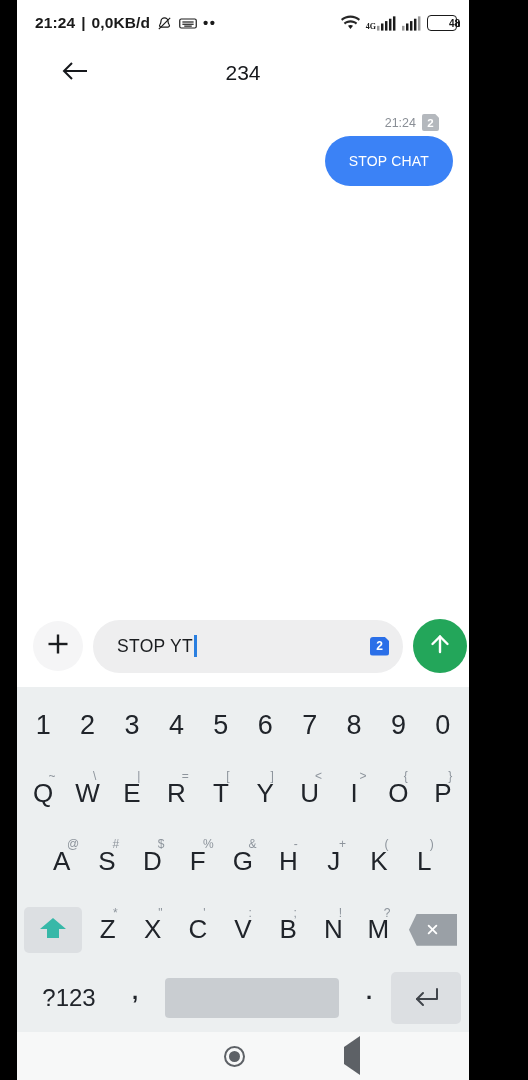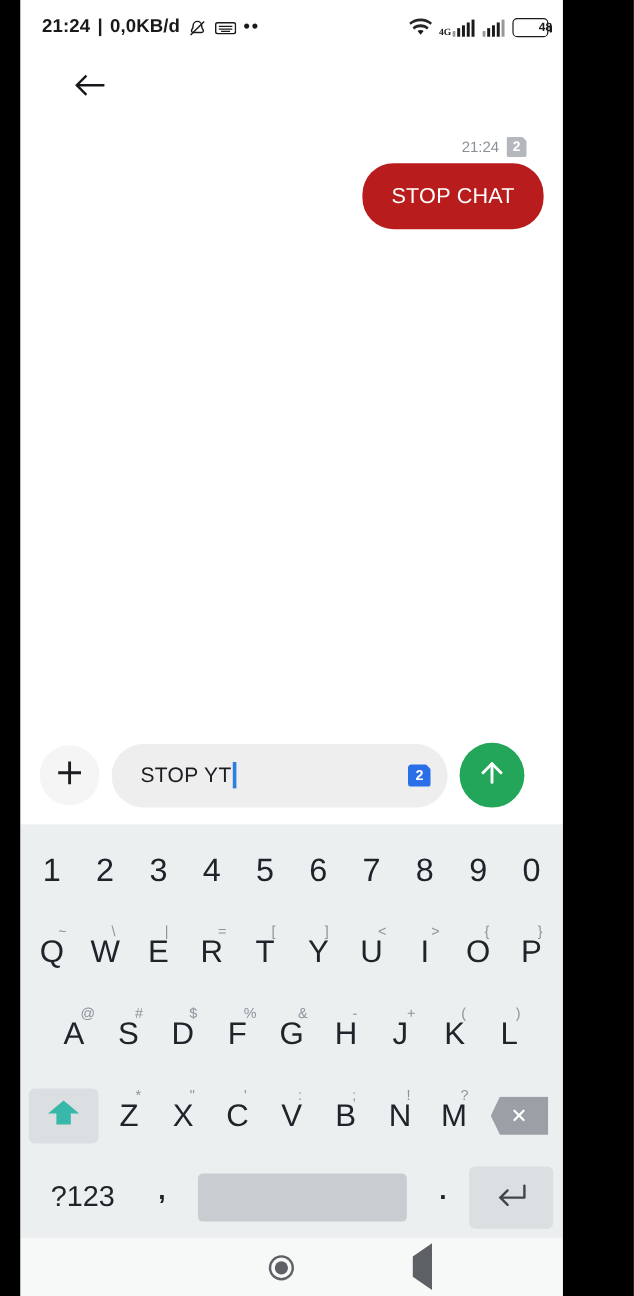--- a/index.html
+++ b/index.html
@@ -91,23 +91,23 @@
   }
   .sim-badge-gray {
     display: inline-flex; align-items: center; justify-content: center;
     width: 17px; height: 17px;
     background: #b4b8bd; color: #ffffff;
     font-size: 11.5px; font-weight: bold;
     border-radius: 2px 2px 2px 2px;
     clip-path: polygon(0 0, 78% 0, 100% 22%, 100% 100%, 0 100%);
   }
   .bubble-out {
-    background: #b91c1c;
+    background: #3b82f6;
     color: #ffffff;
-    font-size: 18px;
+    font-size: 14px;
     padding: 17px 24px;
     border-radius: 26px;
     max-width: 78%;
     letter-spacing: .2px;
   }
   .bubble-in {
     background: #f3f3f4;
     color: #1b1d20;
     font-size: 17px;
     line-height: 1.58;
@@ -115,21 +115,21 @@
     border-radius: 18px;
     max-width: 80%;
     margin-top: 18px;
   }
 
   
   .composer {
     flex: 0 0 82px;
     display: flex; align-items: center;
     gap: 10px;
-    padding: 0 32px 0 16px;
+    padding: 0 2px 0 16px;
     background: #ffffff;
   }
   .attach-btn {
     width: 50px; height: 50px; flex: 0 0 50px;
     border-radius: 50%;
     background: #f5f5f6;
     display: flex; align-items: center; justify-content: center;
   }
   .input-wrap {
     flex: 1 1 auto; height: 53px;
@@ -319,20 +319,21 @@
 
   <div class="appbar">
     <div class="back-btn">
       <span>
         <svg width="28" height="22" viewBox="0 0 28 22" fill="none" stroke="#16181c" stroke-width="2">
           <line x1="26" y1="11" x2="3" y2="11"></line>
           <polyline points="11,3 3,11 11,19"></polyline>
         </svg>
       </span>
     </div>
+    <div class="appbar-title">234</div>
   </div>
 
   <div class="thread">
 
     <div class="msg-row out">
       <div class="meta">
         <span>21:24</span>
         <span class="sim-badge-gray">2</span>
       </div>
       <div class="bubble-out">STOP CHAT</div>

